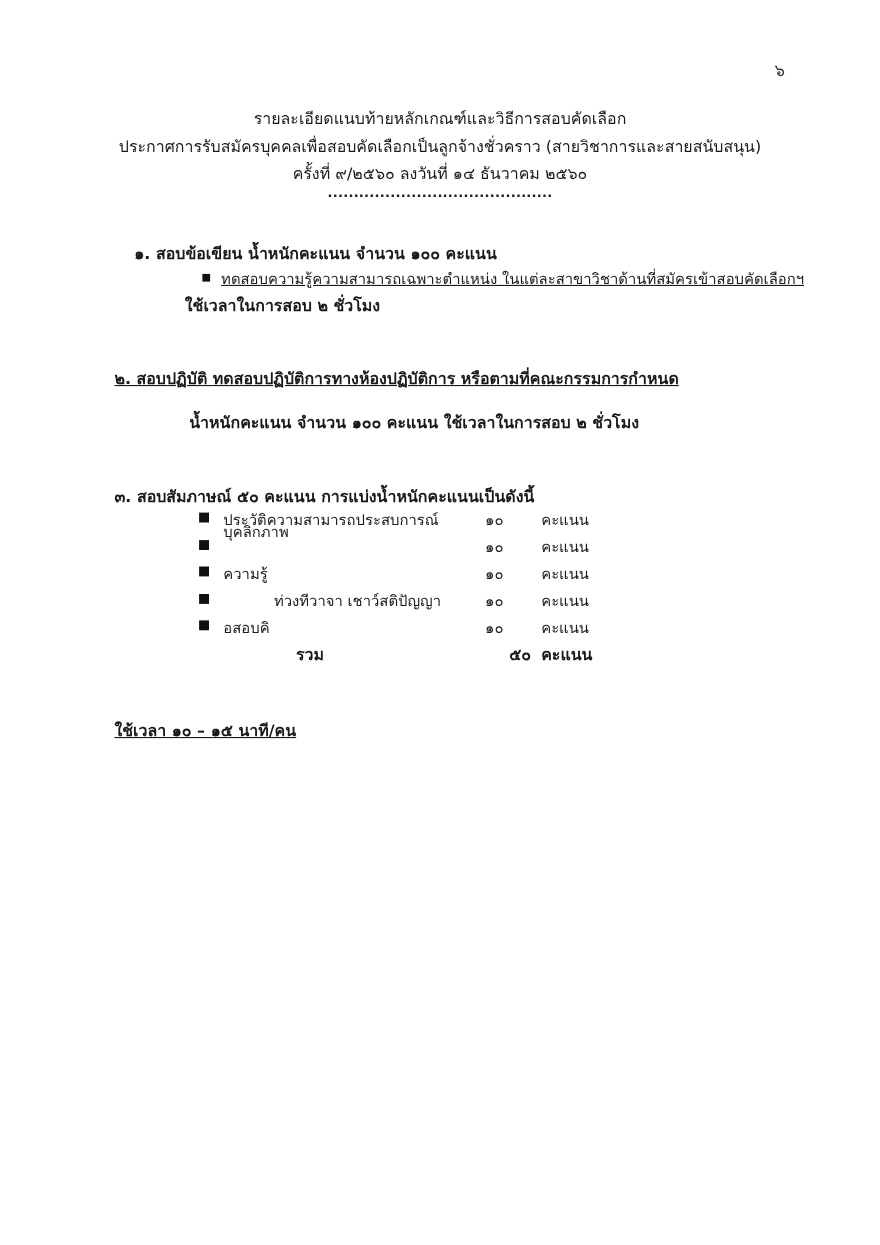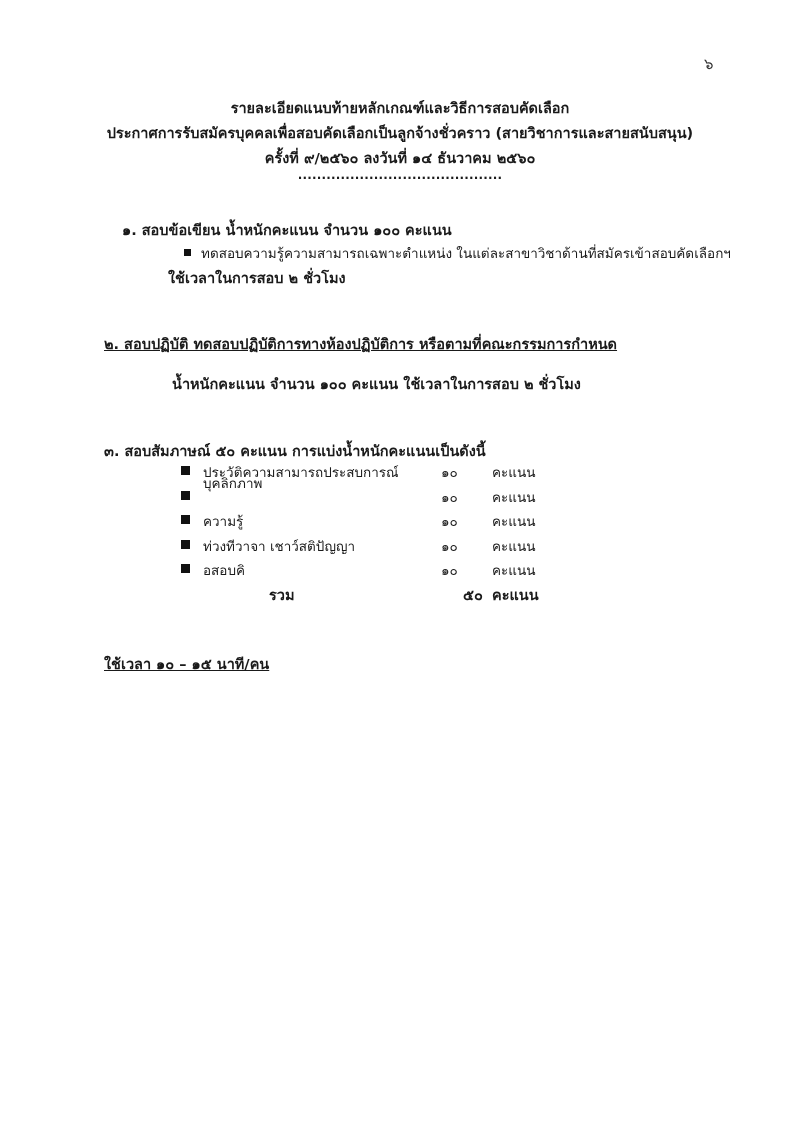--- a/index.html
+++ b/index.html
@@ -3,21 +3,21 @@
   <meta charset="utf-8">
   <style>
     html, body { margin: 0; padding: 0; background: #ffffff; }
     body {
       width: 800px; height: 1132px; position: relative; overflow: hidden;
       font-family: "DejaVu Sans", "Liberation Sans", sans-serif;
       color: #1a1a1a;
     }
     .abs { position: absolute; white-space: nowrap; }
     .page-num { left: 704px; top: 52px; font-size: 15px; color: #333; }
-    .title { left: 0; width: 800px; text-align: center; font-size: 14.5px; font-weight: bold; }
+    .title { left: 0; width: 800px; text-align: center; font-size: 14.5px; font-weight: normal; }
     .t1 { top: 96px; }
     .t2 { top: 121px; }
     .t3 { top: 146px; }
     .dots { left: 0; width: 800px; text-align: center; top: 168px; font-size: 12px; font-weight: bold; letter-spacing: 0.2px; }
     .h { font-size: 14.5px; font-weight: bold; }
     .reg { font-size: 13.5px; }
     .bullet { display: inline-block; width: 7px; height: 7px; background: #111; margin-right: 10px; vertical-align: 2px; }
     .row-bullet { left: 181px; width: 9px; height: 9px; background: #111; }
     .item-label { left: 203px; font-size: 13.5px; }
     .item-score { left: 441px; font-size: 13.5px; }
@@ -27,21 +27,21 @@
 <body>
 
 <div class="abs page-num">๖</div>
 
 <div class="abs title t1">รายละเอียดแนบท้ายหลักเกณฑ์และวิธีการสอบคัดเลือก</div>
 <div class="abs title t2">ประกาศการรับสมัครบุคคลเพื่อสอบคัดเลือกเป็นลูกจ้างชั่วคราว (สายวิชาการและสายสนับสนุน)</div>
 <div class="abs title t3">ครั้งที่ ๙/๒๕๖๐ ลงวันที่  ๑๔ ธันวาคม ๒๕๖๐</div>
 <div class="abs dots">...........................................</div>
 
 <div class="abs h" style="left:104px; top:218px;margin-left:18px;">๑.  สอบข้อเขียน  น้ำหนักคะแนน จำนวน ๑๐๐ คะแนน</div>
-<div class="abs reg" style="left:184px; top:242px;">
+<div class="abs reg" style="left:184px; top:242px;text-decoration:underline;">
   <span class="bullet"></span><span>ทดสอบความรู้ความสามารถเฉพาะตำแหน่ง ในแต่ละสาขาวิชาด้านที่สมัครเข้าสอบคัดเลือกฯ</span>
 </div>
 <div class="abs h" style="left:168px; top:266px;">ใช้เวลาในการสอบ ๒ ชั่วโมง</div>
 
 <div class="abs h" style="left:104px; top:332px;text-decoration:underline;">๒.  สอบปฏิบัติ ทดสอบปฏิบัติการทางห้องปฏิบัติการ หรือตามที่คณะกรรมการกำหนด</div>
 <div class="abs h" style="left:172px; top:372px;">น้ำหนักคะแนน จำนวน ๑๐๐ คะแนน ใช้เวลาในการสอบ ๒ ชั่วโมง</div>
 
 <div class="abs h" style="left:104px; top:439px;">๓.  สอบสัมภาษณ์  ๕๐  คะแนน  การแบ่งน้ำหนักคะแนนเป็นดังนี้</div>
 
 <div>
@@ -54,21 +54,21 @@
   <div class="abs item-label" style="top:472px;">บุคลิกภาพ</div>
   <div class="abs item-score" style="top:486px;">๑๐</div>
   <div class="abs item-unit" style="top:486px;">คะแนน</div>
 
   <div class="abs row-bullet" style="top:515px;"></div>
   <div class="abs item-label" style="top:510px;">ความรู้</div>
   <div class="abs item-score" style="top:510px;">๑๐</div>
   <div class="abs item-unit" style="top:510px;">คะแนน</div>
 
   <div class="abs row-bullet" style="top:540px;"></div>
-  <div class="abs item-label" style="top:535px;">ท่วงทีวาจา  เชาว์สติปัญญา</div>
+  <div class="abs item-label" style="top:535px;margin-left:46px;">ท่วงทีวาจา  เชาว์สติปัญญา</div>
   <div class="abs item-score" style="top:535px;">๑๐</div>
   <div class="abs item-unit" style="top:535px;">คะแนน</div>
 
   <div class="abs row-bullet" style="top:564px;"></div>
   <div class="abs item-label" style="top:559px;">อสอบคิ</div>
   <div class="abs item-score" style="top:559px;">๑๐</div>
   <div class="abs item-unit" style="top:559px;">คะแนน</div>
 
   <div class="abs h" style="left:245px; top:583px;margin-left:24px;">รวม</div>
   <div class="abs h" style="left:463px; top:583px;">๕๐</div>

